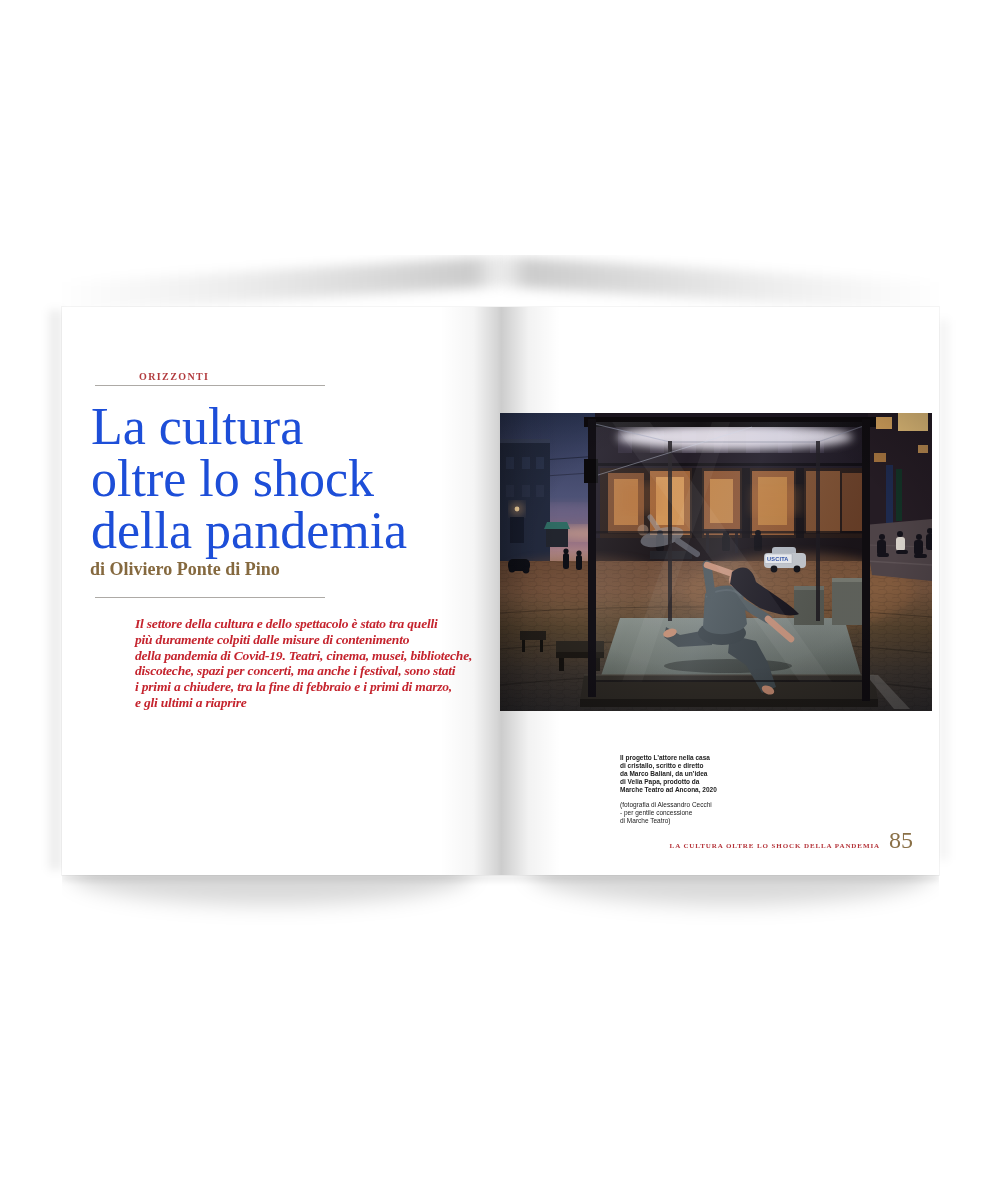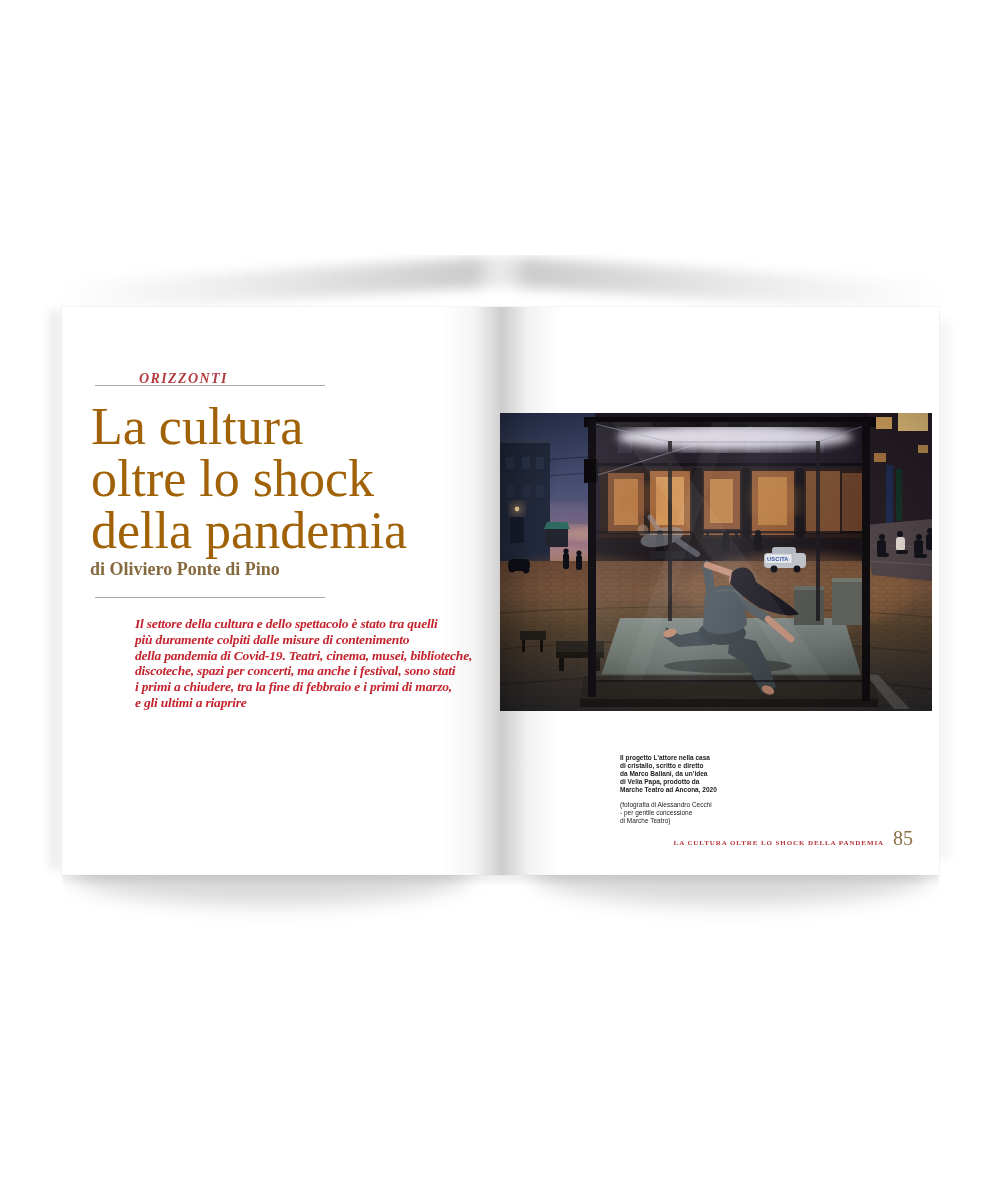--- a/index.html
+++ b/index.html
@@ -21,41 +21,41 @@
   .edge-shadow-left{position:absolute;left:49px;top:310px;width:13px;height:560px;background:rgba(0,0,0,0.07);filter:blur(5px);}
   .edge-shadow-right{position:absolute;left:939px;top:320px;width:9px;height:540px;background:rgba(0,0,0,0.05);filter:blur(5px);}
 
   
   .spread{position:absolute;left:62px;top:307px;width:877px;height:568px;background:#ffffff;
           outline:1px solid rgba(0,0,0,0.04);}
   .spine-shade{position:absolute;left:378px;top:0;width:120px;height:100%;pointer-events:none;
     background:linear-gradient(90deg,rgba(0,0,0,0) 0%,rgba(0,0,0,0.04) 28%,rgba(0,0,0,0.17) 48%,rgba(0,0,0,0.20) 51%,rgba(0,0,0,0.05) 74%,rgba(0,0,0,0) 100%);}
 
   
-  .kicker{position:absolute;left:77px;top:64px;font-size:14px;font-weight:bold;letter-spacing:1.4px;color:#b23b3e;font-style:italic;}
+  .kicker{position:absolute;left:77px;top:64px;font-size:10px;font-weight:bold;letter-spacing:1.4px;color:#b23b3e;}
   .rule{position:absolute;left:33px;width:230px;height:1px;background:#adaaa6;}
   .rule.r1{top:78px;}
   .rule.r2{top:290px;}
   .headline{position:absolute;left:29px;top:94px;width:400px;font-size:52px;line-height:52px;
-            color:#a16207;white-space:pre-line;letter-spacing:0;}
+            color:#1d4ed8;white-space:pre-line;letter-spacing:0;}
   .byline{position:absolute;left:28px;top:252px;width:350px;
           font-size:18px;font-weight:bold;color:#85693f;}
   .standfirst{position:absolute;left:73px;top:309px;width:375px;font-size:13.5px;line-height:15.8px;
               font-weight:bold;font-style:italic;letter-spacing:-0.2px;color:#c5242e;white-space:pre-line;}
 
   
   .photo-wrap{position:absolute;left:438px;top:106px;width:432px;height:298px;}
   .photo-wrap svg{display:block;}
   .caption{position:absolute;left:558px;top:439px;width:145px;
            font-family:"Liberation Sans",sans-serif;font-size:6.5px;line-height:7.9px;color:#222;
            white-space:pre-line;}
   .caption .cap-bold{font-weight:bold;}
   .footer{position:absolute;right:26px;top:520px;display:flex;align-items:baseline;gap:9px;}
   .running-title{font-size:7px;font-weight:bold;letter-spacing:0.9px;color:#b5353b;}
-  .folio{font-size:20px;color:#8a7047;}
+  .folio{font-size:24px;color:#8a7047;}
 </style>
 </head>
 <body>
 
 <div class="stage">
 
   <div class="shadow-top">
     <div class="wing left"></div>
     <div class="wing right"></div>
   </div>

